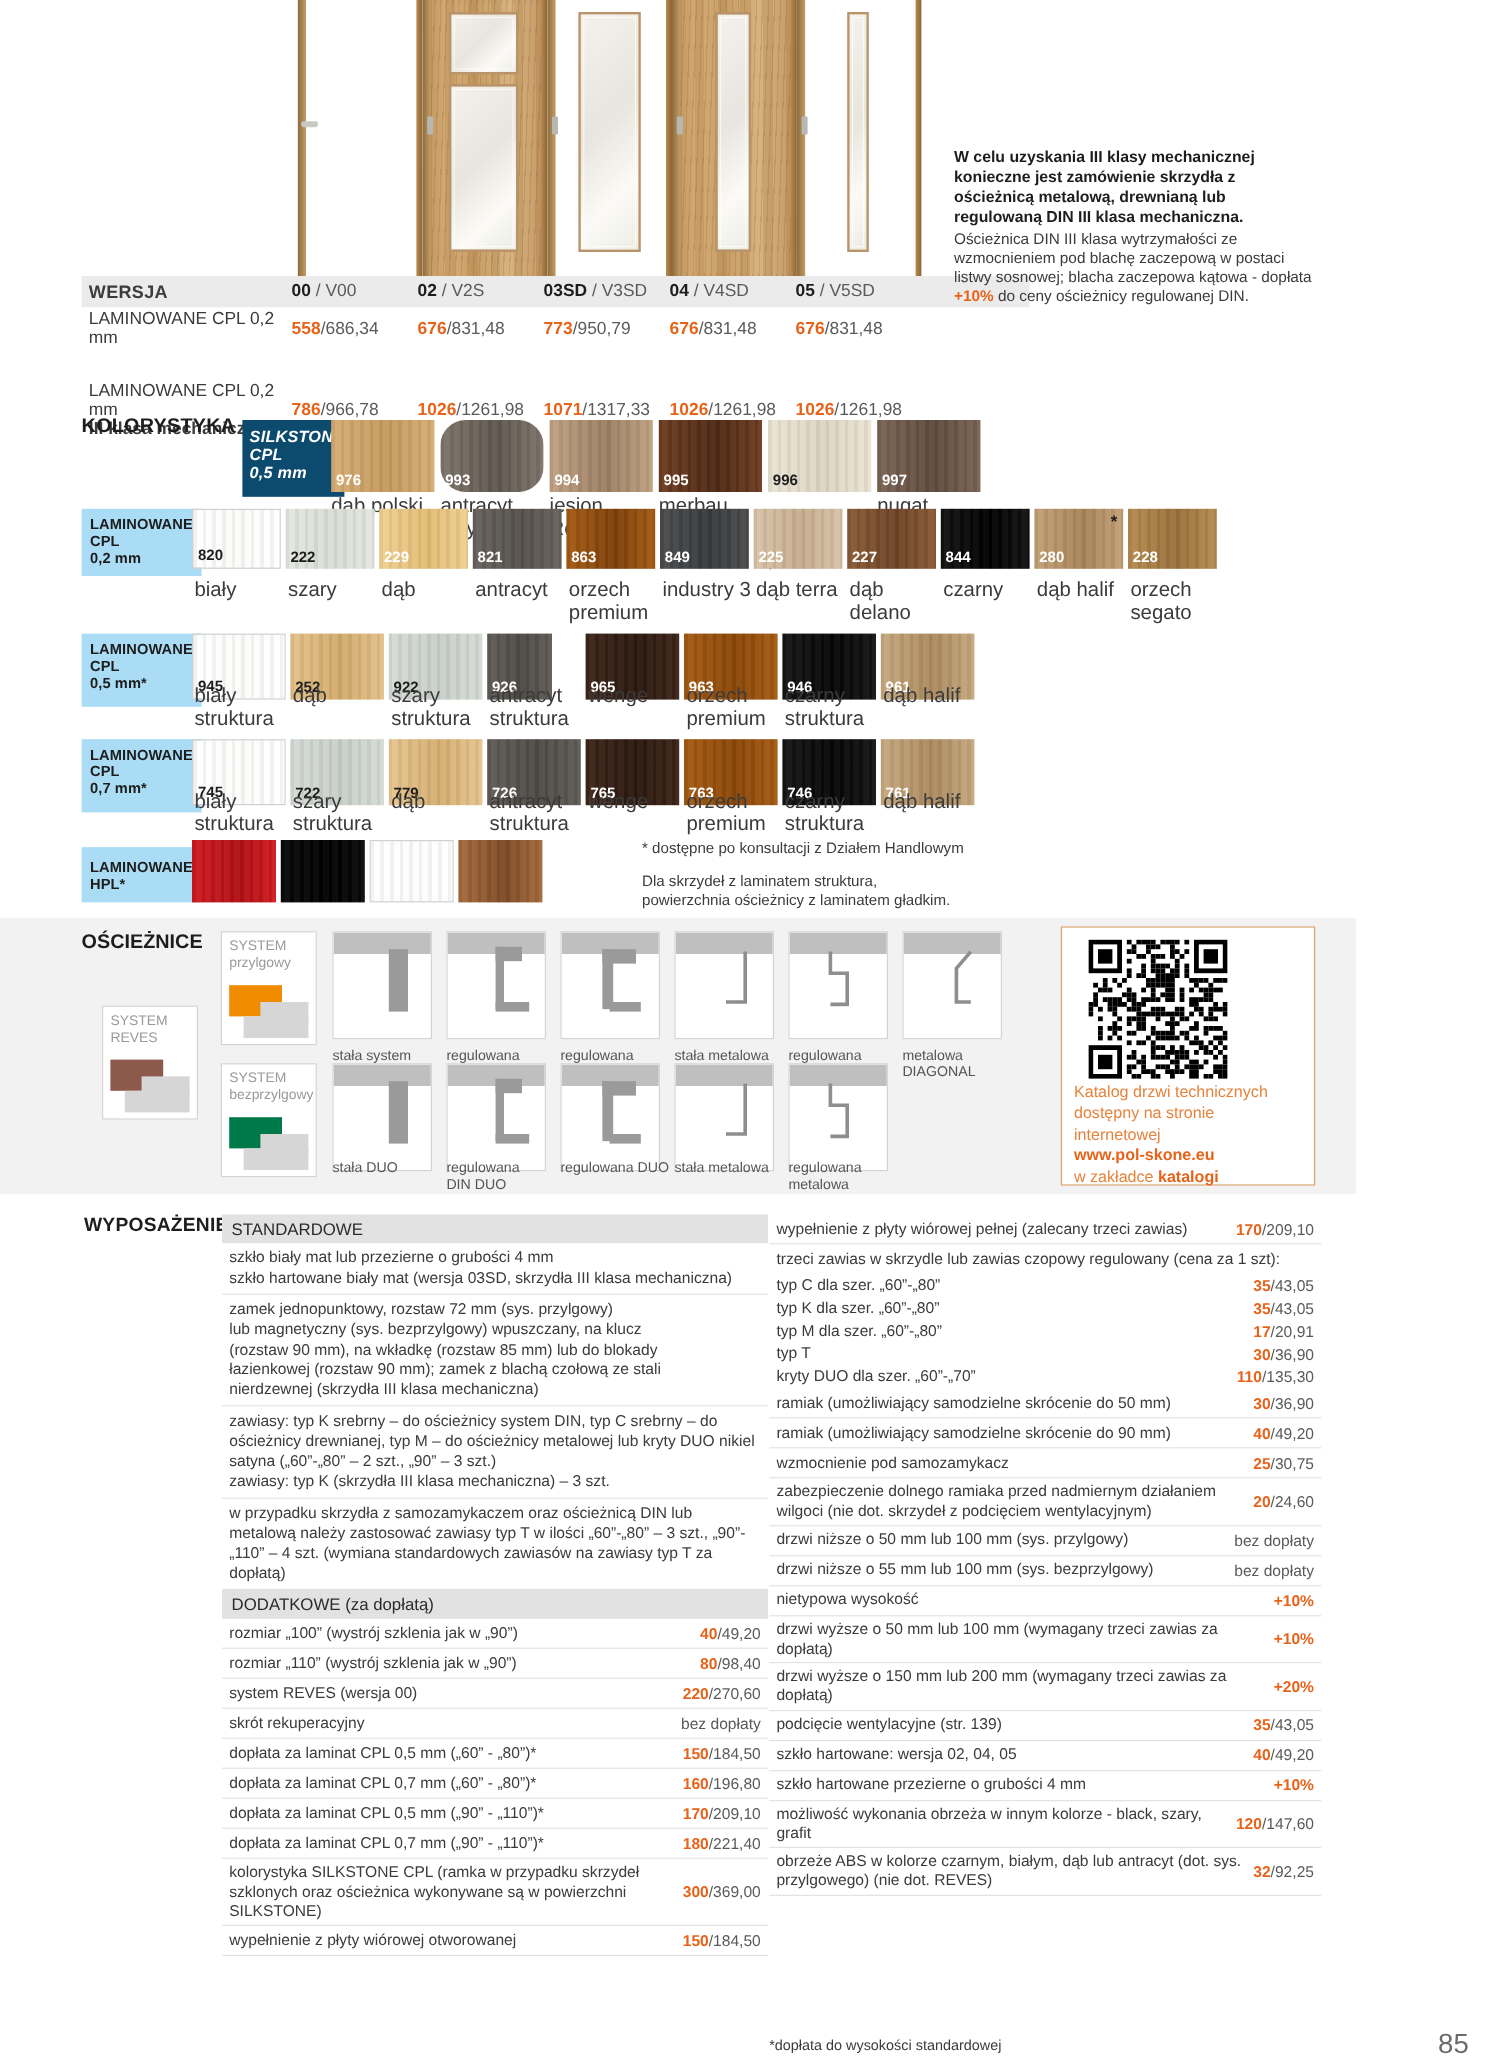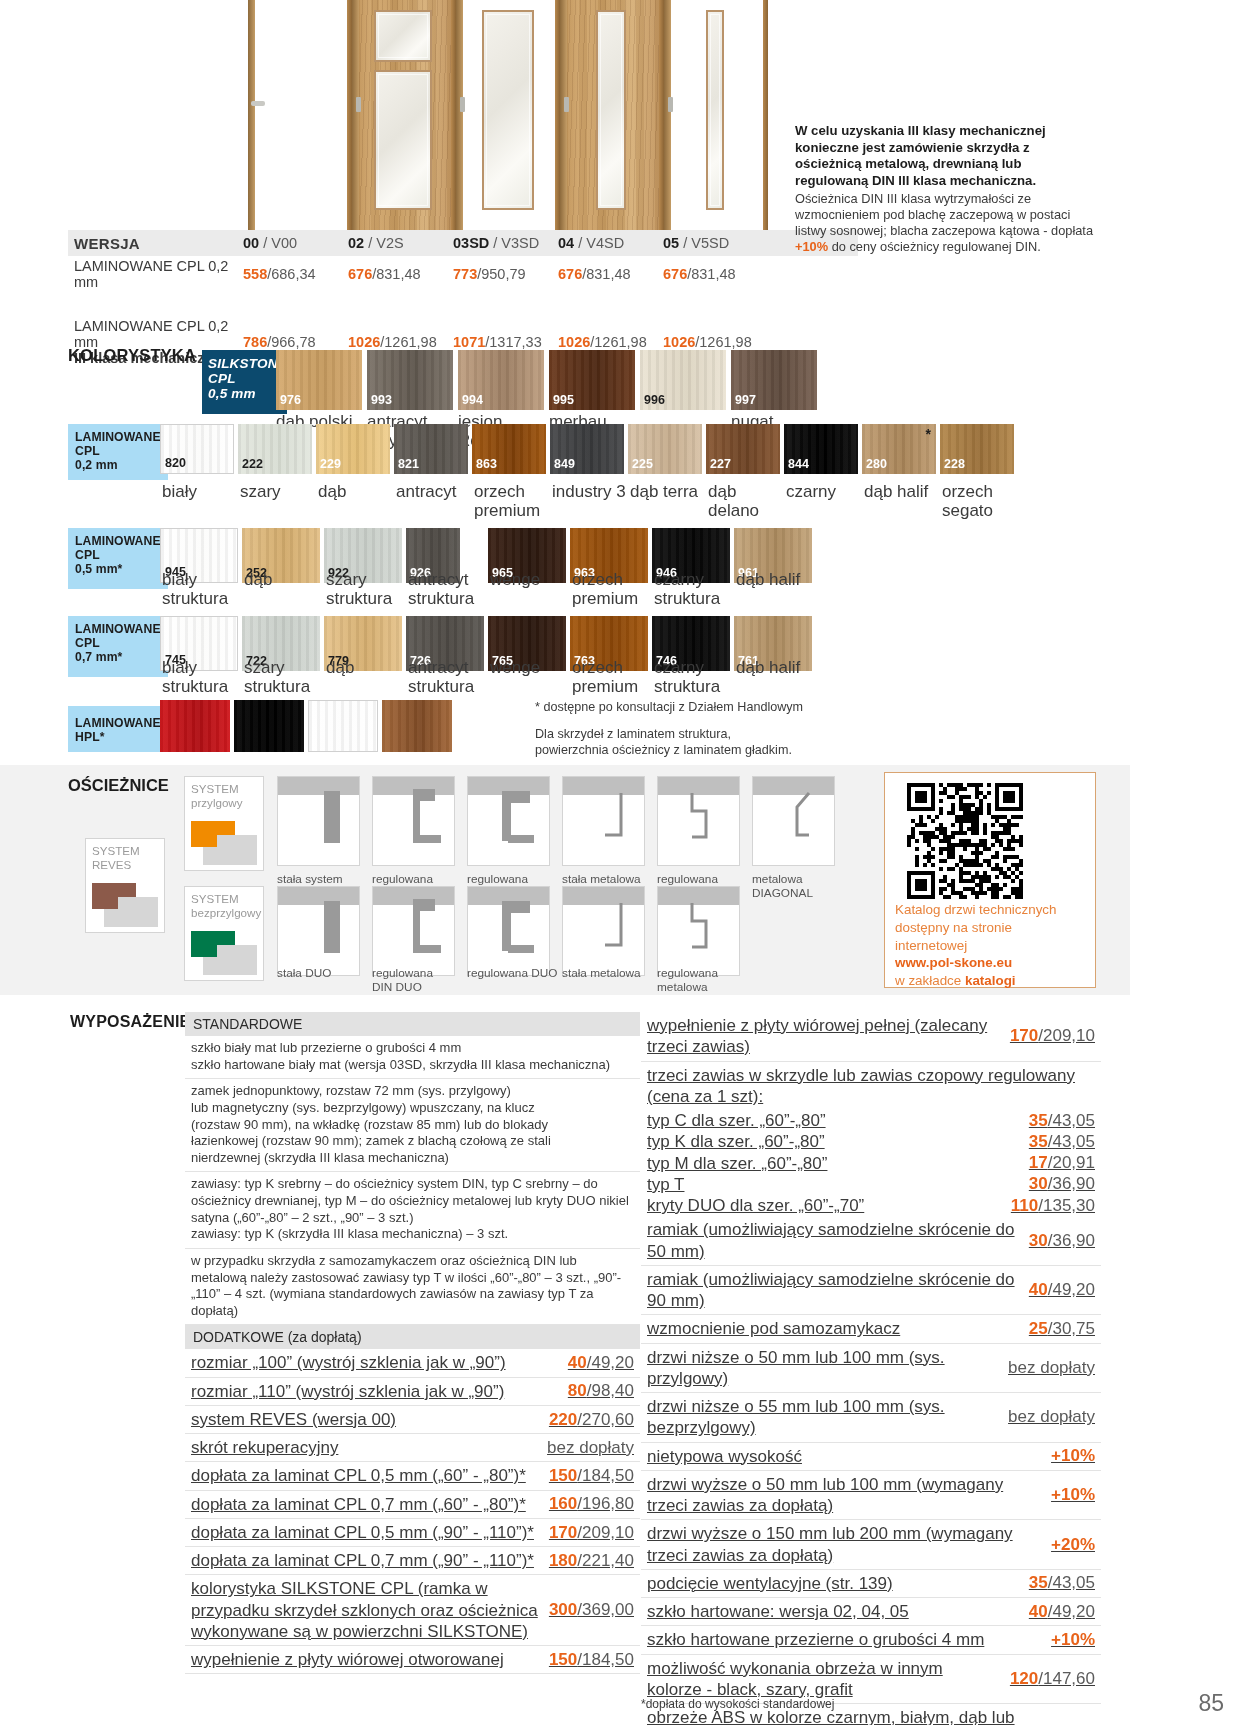--- a/index.html
+++ b/index.html
@@ -90,21 +90,21 @@
   #qrtxt { position:absolute; left:10px; top:128px; width:196px; font-size:13.4px; color:#e8833c; line-height:1.33; }
   #qrtxt .b { font-weight:bold; color:#e8631a; }
 
   
   #wyp-title { position:absolute; left:70px; top:1013px; font-weight:bold; font-size:16px; color:#1d1d1d; letter-spacing:.2px;}
   .col { position:absolute; width:455px; }
   #colL { left:185px; top:1012px; }
   #colR { left:641px; top:1012px; width:460px; }
   .sechead { background:#e2e2e2; font-size:14px; color:#2b2b2b; padding:4px 0 4px 8px; }
   .blk { padding:4px 8px 5px 6px; font-size:13px; line-height:1.28; color:#3b3b3b; border-bottom:1px solid #e3e3e3; }
-  .prow { display:flex; align-items:center; border-bottom:1px solid #e3e3e3; min-height:25px; padding:3px 0 3px 6px; font-size:17px;text-decoration:underline; }
+  .prow { display:flex; align-items:center; border-bottom:1px solid #e3e3e3; min-height:25px; padding:3px 0 3px 6px; font-size:13px; }
   .prow .nm { flex:1; line-height:1.25; padding-right:8px; }
   .prow .pr { text-align:right; white-space:nowrap; padding-right:6px; }
   .pr .o { color:#e8631a; font-weight:bold; }
   .pr .g { color:#5a5a5a; }
   .nb { border-bottom:none; }
   #footnote { position:absolute; left:641px; top:1697px; font-size:12px; color:#3b3b3b; }
   #pageno { position:absolute; right:26px; bottom:8px; font-size:23px; color:#6b6b6b; }
 </style>
 </head>
 <body>
@@ -199,21 +199,21 @@
 <div class="silk-box">
   <div>SILKSTONE</div>
   <div>CPL</div>
   <div>0,5 mm</div>
 </div>
 <div id="swatch-layer">
     <div class="sw" style="left: 276px; top: 350px; width: 86px; height: 60px; background: repeating-linear-gradient(90deg, rgba(0, 0, 0, 0.05) 0px, rgba(0, 0, 0, 0.05) 3px, rgba(255, 255, 255, 0.04) 3px, rgba(255, 255, 255, 0.04) 8px), linear-gradient(90deg, rgb(214, 172, 114), rgb(197, 154, 95) 55%, rgb(214, 172, 114));">
       <div class="num" style="color: rgb(255, 255, 255);">976</div>
     </div>
     <div class="sw-cap" style="left: 276px; top: 412px; width: 90px;">dąb polski</div>
-    <div class="sw" style="left: 367px; top: 350px; width: 86px; height: 60px; background: repeating-linear-gradient(90deg, rgba(0, 0, 0, 0.05) 0px, rgba(0, 0, 0, 0.05) 3px, rgba(255, 255, 255, 0.04) 3px, rgba(255, 255, 255, 0.04) 8px), linear-gradient(90deg, rgb(125, 116, 106), rgb(95, 87, 78) 55%, rgb(125, 116, 106));">
+    <div class="sw" style="left: 367px; top: 350px; width: 86px; height: 60px; background: repeating-linear-gradient(90deg, rgba(0, 0, 0, 0.05) 0px, rgba(0, 0, 0, 0.05) 3px, rgba(255, 255, 255, 0.04) 3px, rgba(255, 255, 255, 0.04) 8px), linear-gradient(90deg, rgb(125, 116, 106), rgb(95, 87, 78) 55%, rgb(125, 116, 106)); border-radius: 21px;">
       <div class="num" style="color: rgb(255, 255, 255);">993</div>
     </div>
     <div class="sw-cap" style="left: 367px; top: 412px; width: 90px;">antracyt Royal</div>
     <div class="sw" style="left: 458px; top: 350px; width: 86px; height: 60px; background: repeating-linear-gradient(90deg, rgba(0, 0, 0, 0.05) 0px, rgba(0, 0, 0, 0.05) 3px, rgba(255, 255, 255, 0.04) 3px, rgba(255, 255, 255, 0.04) 8px), linear-gradient(90deg, rgb(192, 161, 131), rgb(156, 126, 99) 55%, rgb(192, 161, 131));">
       <div class="num" style="color: rgb(255, 255, 255);">994</div>
     </div>
     <div class="sw-cap" style="left: 458px; top: 412px; width: 90px;">jesion Royal</div>
     <div class="sw" style="left: 549px; top: 350px; width: 86px; height: 60px; background: repeating-linear-gradient(90deg, rgba(0, 0, 0, 0.05) 0px, rgba(0, 0, 0, 0.05) 3px, rgba(255, 255, 255, 0.04) 3px, rgba(255, 255, 255, 0.04) 8px), linear-gradient(90deg, rgb(109, 60, 32), rgb(78, 41, 20) 55%, rgb(109, 60, 32));">
       <div class="num" style="color: rgb(255, 255, 255);">995</div>
     </div>
@@ -876,20 +876,24 @@
     </div>
     <div class="prow">
       <div class="nm">ramiak (umożliwiający samodzielne skrócenie do 90 mm)</div>
       <div class="pr"><span class="o">40</span><span class="g">/49,20</span></div>
     </div>
     <div class="prow">
       <div class="nm">wzmocnienie pod samozamykacz</div>
       <div class="pr"><span class="o">25</span><span class="g">/30,75</span></div>
     </div>
     <div class="prow">
+      <div class="nm">zabezpieczenie dolnego ramiaka przed nadmiernym działaniem wilgoci (nie dot. skrzydeł z podcięciem wentylacyjnym)</div>
+      <div class="pr"><span class="o">20</span><span class="g">/24,60</span></div>
+    </div>
+    <div class="prow">
       <div class="nm">drzwi niższe o 50 mm lub 100 mm (sys. przylgowy)</div>
       <div class="pr"><span class="g">bez dopłaty</span></div>
     </div>
     <div class="prow">
       <div class="nm">drzwi niższe o 55 mm  lub 100 mm (sys. bezprzylgowy)</div>
       <div class="pr"><span class="g">bez dopłaty</span></div>
     </div>
     <div class="prow">
       <div class="nm">nietypowa wysokość</div>
       <div class="pr"><span class="o">+10%</span></div>

